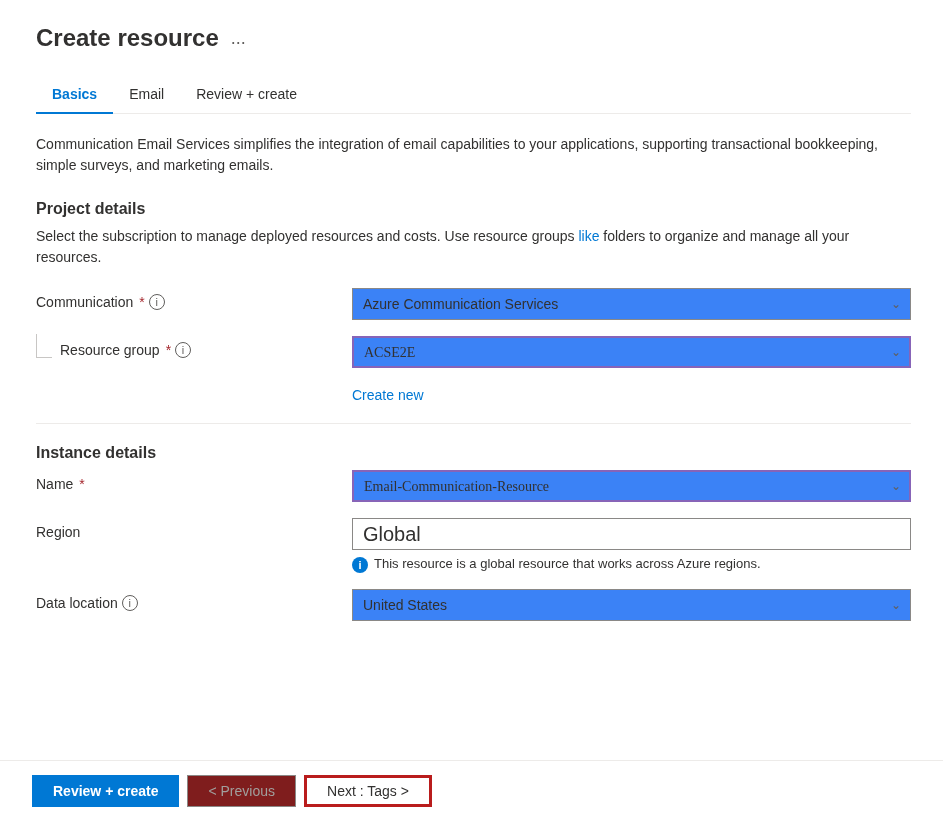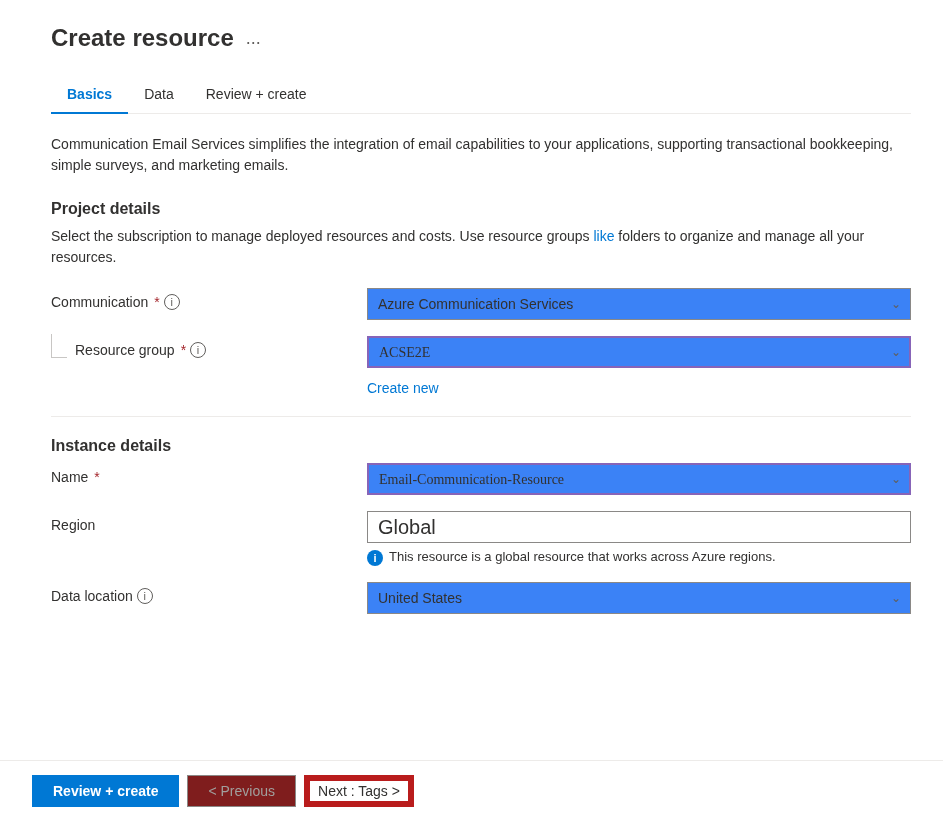--- a/index.html
+++ b/index.html
@@ -5,21 +5,21 @@
     * { box-sizing: border-box; margin: 0; padding: 0; }
     body {
       font-family: 'Segoe UI', -apple-system, BlinkMacSystemFont, sans-serif;
       font-size: 14px;
       color: #323130;
       background: #fff;
       width: 943px;
       min-height: 820px;
     }
     .page-container {
-      padding: 24px 32px 0 51px;
+      padding: 24px 32px 0 36px;
       max-width: 943px;
     }
     .page-header {
       display: flex;
       align-items: center;
       gap: 8px;
       margin-bottom: 24px;
     }
     .page-title {
       font-size: 24px;
@@ -149,21 +149,21 @@
       position: absolute;
       right: 10px;
       top: 50%;
       transform: translateY(-50%);
       pointer-events: none;
       color: #605e5c;
       font-size: 12px;
     }
     .create-new-link {
       display: inline-block;
-      margin-top: 12px;
+      margin-top: 19px;
       color: #0078d4;
       font-size: 14px;
       cursor: pointer;
       text-decoration: none;
     }
     .input-box {
       width: 100%;
       height: 32px;
       border: 1px solid #8a8886;
       padding: 0 10px;
@@ -243,41 +243,41 @@
       border: 1px solid #8a8886;
       font-size: 14px;
       cursor: pointer;
     }
     .btn-secondary:disabled {
       color: #a19f9d;
       cursor: default;
     }
     .btn-outline {
       height: 32px;
-      padding: 0 8px;
+      padding: 0 20px;
       background: #fff;
       color: #323130;
-      border: 6px solid #b91c1c;
+      border: 3px solid #b91c1c;
       font-size: 14px;
       cursor: pointer;
     }
   </style>
 </head>
 <body>
 
 <div class="page-container">
 
   <div class="page-header">
     <h1 class="page-title">Create resource</h1>
     <button class="ellipsis-btn">...</button>
   </div>
 
   <div class="tabs">
     <div class="tab active">Basics</div>
-    <div class="tab">Data</div>
+    <div class="tab">Email</div>
     <div class="tab">Review + create</div>
   </div>
 
   <p class="description">Communication Email Services simplifies the integration of email capabilities to your applications, supporting transactional bookkeeping, simple surveys, and marketing emails.</p>
 
   <div>
     <h2 class="section-title">Project details</h2>
     <p class="section-subtitle">Select the subscription to manage deployed resources and costs. Use resource groups <span class="link-text">like</span> folders to organize and manage all your resources.</p>
 
     <div class="form-row">

